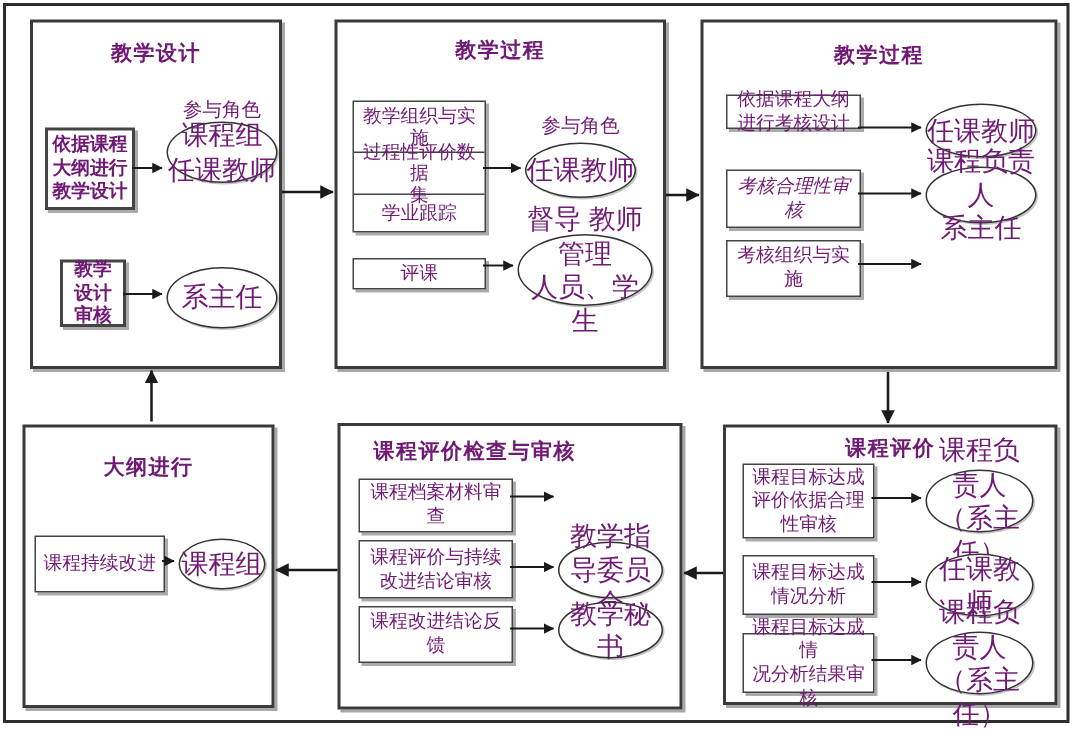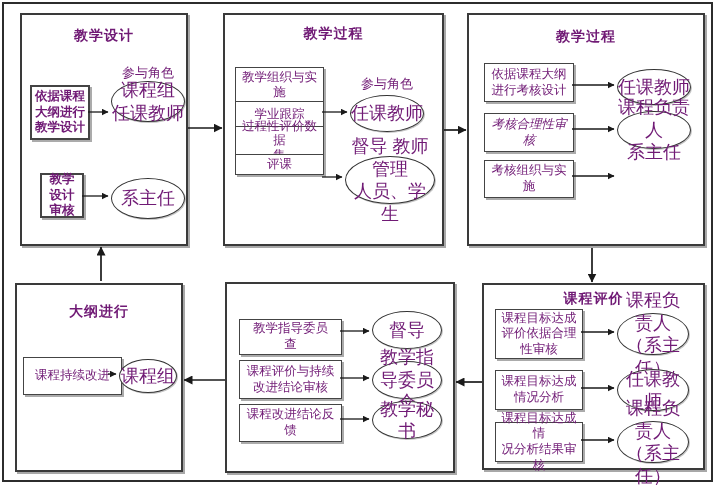--- a/index.html
+++ b/index.html
@@ -77,33 +77,33 @@
 审核</div>
     <div class="ellipse" style="left:89px; top:163px; width:74px; height:41px;">系主任</div>
   </div>
 
   <div class="panel" style="left:223px; top:13px; width:221px; height:233px;">
     <div class="panel-title" style="top:10px;">教学过程</div>
     <div class="role-label" style="left:122px; top:60px; width:80px;">参与角色</div>
     <div class="stack" style="left:10px; top:52px; width:89px;">
       <div class="stack-row" style="height:33px;">教学组织与实
 施</div>
-      <div class="stack-row" style="height:25px;">学业跟踪</div>
       <div class="stack-row" style="height:28px;">过程性评价数据
 集</div>
+      <div class="stack-row" style="height:25px;">学业跟踪</div>
     </div>
     <div class="ellipse" style="left:125px; top:80px; width:74px; height:37px;">任课教师</div>
-    <div class="box" style="left:10px; top:139px; width:89px; height:21px;">评课</div>
+    <div class="box" style="left:10px; top:157px; width:89px; height:21px;">评课</div>
     <div class="ellipse" style="left:120px; top:141px; width:90px; height:48px;">督导 教师 管理
 人员、学生</div>
   </div>
 
   <div class="panel" style="left:467px; top:13px; width:238px; height:233px;">
     <div class="panel-title" style="top:13px;">教学过程</div>
-    <div class="box" style="left:15px; top:48px; width:90px; height:39px;">依据课程大纲
+    <div class="box" style="left:15px; top:48px; width:90px; height:23px;">依据课程大纲
 进行考核设计</div>
     <div class="ellipse" style="left:148px; top:54px; width:74px; height:36px;">任课教师</div>
     <div class="box" style="left:15px; top:98px; width:90px; height:39px;font-style:italic;">考核合理性审
 核</div>
     <div class="ellipse" style="left:148px; top:96px; width:74px; height:38px;">课程负责人
 系主任</div>
     <div class="box" style="left:15px; top:145px; width:90px; height:38px;">考核组织与实
 施</div>
   </div>
 
@@ -117,35 +117,35 @@
     <div class="box" style="left:11px; top:85px; width:88px; height:40px;">课程目标达成
 情况分析</div>
     <div class="ellipse" style="left:133px; top:84px; width:72px; height:42px;">任课教师</div>
     <div class="box" style="left:11px; top:137px; width:88px; height:40px;">课程目标达成情
 况分析结果审核</div>
     <div class="ellipse" style="left:133px; top:136px; width:72px; height:42px;">课程负责人
 （系主任）</div>
   </div>
 
   <div class="panel" style="left:225px; top:282px; width:230px; height:191px;">
-    <div class="box" style="left:12px; top:35px; width:103px; height:36px;">教学指导委员
+    <div class="panel-title left" style="top:8px; padding-left:22px;">课程评价检查与审核</div>
+    <div class="box" style="left:12px; top:35px; width:103px; height:36px;">课程档案材料审
 查</div>
-    <div class="ellipse" style="left:145px; top:27px; width:70px; height:38px;">督导</div>
     <div class="box" style="left:12px; top:76px; width:103px; height:39px;">课程评价与持续
 改进结论审核</div>
     <div class="ellipse" style="left:145px; top:77px; width:70px; height:38px;">教学指导委员
 会</div>
     <div class="box" style="left:12px; top:120px; width:103px; height:38px;">课程改进结论反
 馈</div>
     <div class="ellipse" style="left:145px; top:117px; width:70px; height:38px;">教学秘书</div>
   </div>
 
   <div class="panel" style="left:15px; top:283px; width:168px; height:189px;">
     <div class="panel-title" style="top:18px;">大纲进行</div>
-    <div class="box" style="left:6px; top:72px; width:99px; height:38px;">课程持续改进</div>
+    <div class="box" style="left:6px; top:72px; width:87px; height:38px;">课程持续改进</div>
     <div class="ellipse" style="left:102px; top:74px; width:58px; height:34px;">课程组</div>
   </div>
 
   <svg class="arrows" width="719" height="487" viewBox="0 0 719 487">
     <defs>
       <marker id="ah-small" markerUnits="userSpaceOnUse" markerWidth="7" markerHeight="7" refX="6.5" refY="3.5" orient="auto">
         <path d="M0,0 L7,3.5 L0,7 z" fill="#1a1a1a"></path>
       </marker>
       <marker id="ah-big" markerUnits="userSpaceOnUse" markerWidth="9" markerHeight="9" refX="8.5" refY="4.5" orient="auto">
         <path d="M0,0 L9,4.5 L0,9 z" fill="#1a1a1a"></path>

